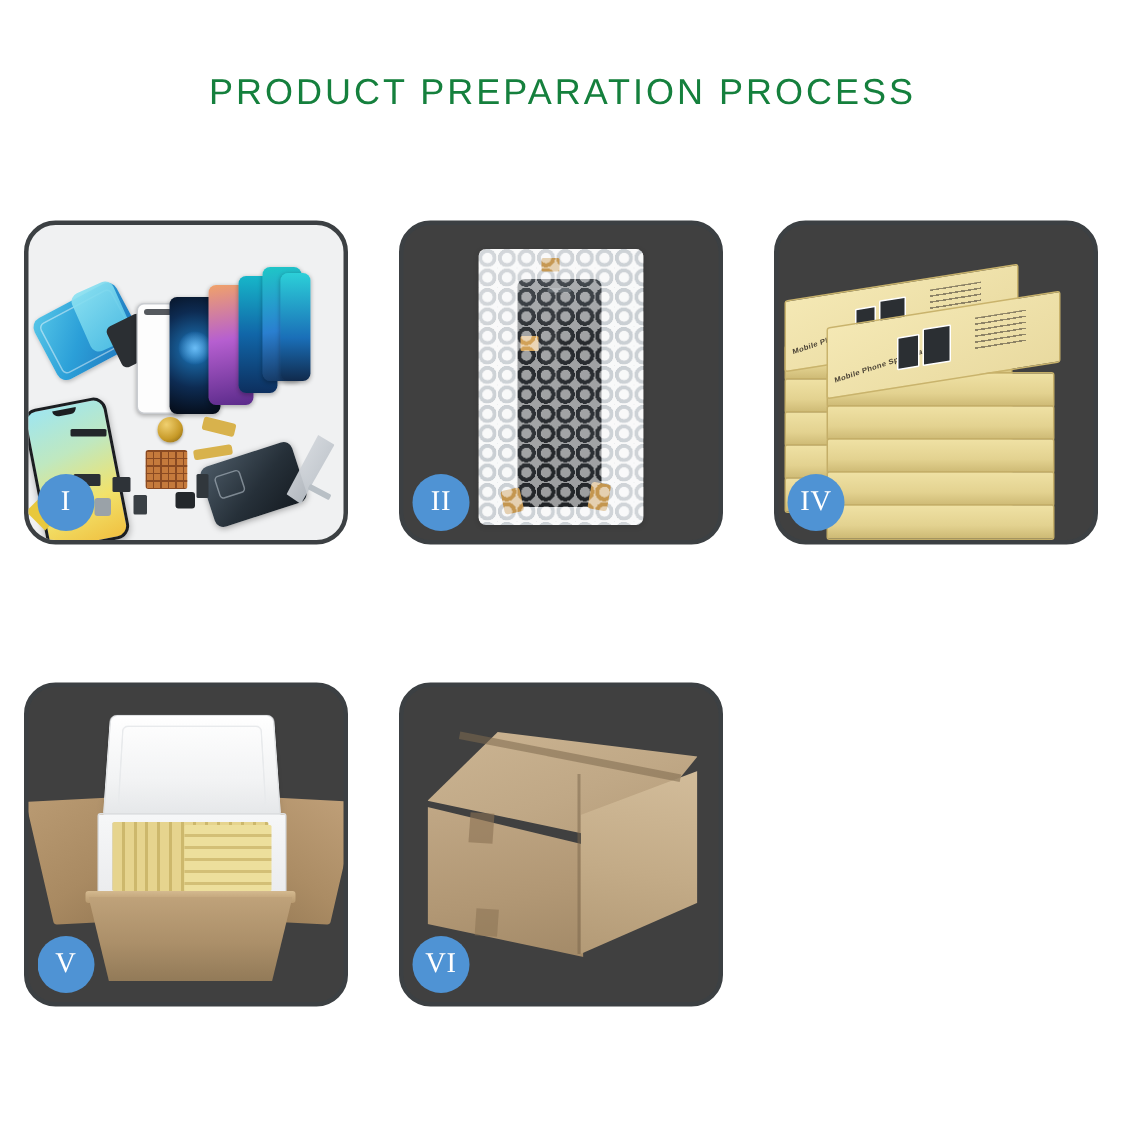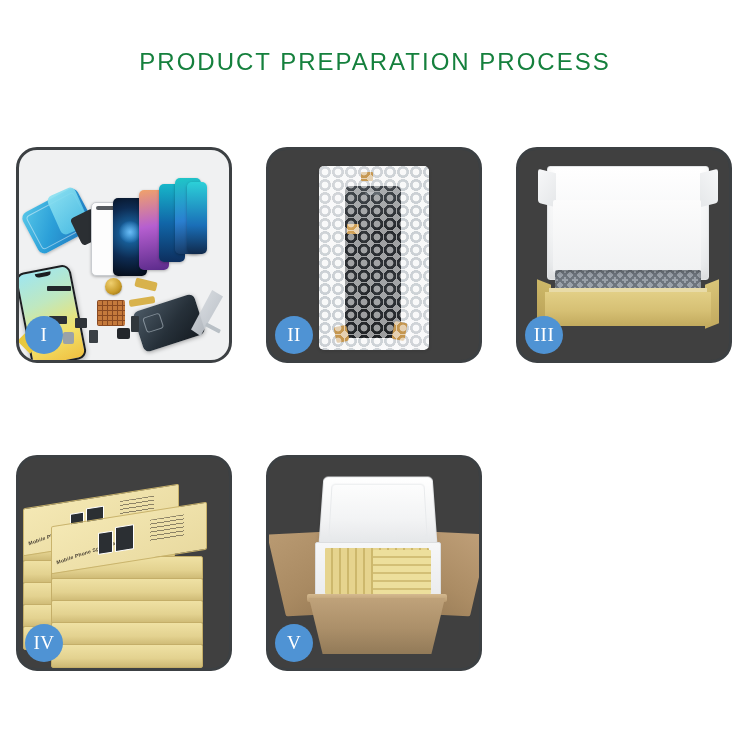--- a/index.html
+++ b/index.html
@@ -559,32 +559,20 @@
       <div class="c2-flexstrip"></div>
       <div class="c2-tapeTop"></div>
       <div class="c2-tapeMid"></div>
       <div class="c2-tapeL"></div>
       <div class="c2-tapeR"></div>
       <div class="c2-bubbleOverlay"></div>
     </div>
     <div class="badge">II</div>
   </div>
 
-  <div class="card">
-    <div class="card-stage">
-      <div class="c3-lid"></div>
-      <div class="c3-foam"></div>
-      <div class="c3-bubble"></div>
-      <div class="c3-boxleft"></div>
-      <div class="c3-boxright"></div>
-      <div class="c3-boxinner"></div>
-      <div class="c3-boxfront"></div>
-    </div>
-    <div class="badge">III</div>
-  </div>
 
   <div class="card">
     <div class="card-stage">
       <div class="c4-stack">
 
         <div class="c4-box" style="left:0px;  top:58px;"></div>
         <div class="c4-box" style="left:0px;  top:80px;"></div>
         <div class="c4-box" style="left:0px;  top:102px;"></div>
         <div class="c4-box" style="left:0px;  top:124px;"></div>
         <div class="c4-box" style="left:0px;  top:146px;"></div>
@@ -620,14 +608,26 @@
       <div class="c5-foamlid"></div>
       <div class="c5-foambody"></div>
       <div class="c5-contents"></div>
       <div class="c5-contents2"></div>
       <div class="c5-cartonRim"></div>
       <div class="c5-cartonFront"></div>
     </div>
     <div class="badge">V</div>
   </div>
 
+  <div class="card">
+    <div class="card-stage">
+      <div class="c6-top"></div>
+      <div class="c6-front"></div>
+      <div class="c6-side"></div>
+      <div class="c6-seam"></div>
+      <div class="c6-edge"></div>
+      <div class="c6-tapeA"></div>
+      <div class="c6-tapeB"></div>
+    </div>
+    <div class="badge">VI</div>
+  </div>
 
 </div>
 
 </body></html>

